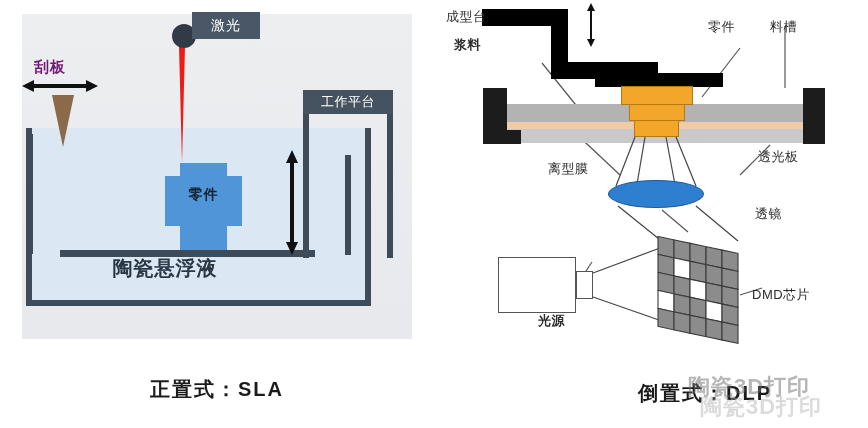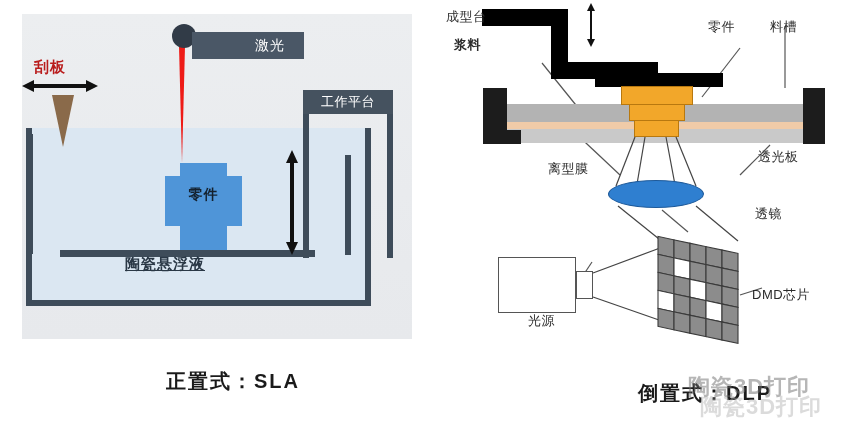--- a/index.html
+++ b/index.html
@@ -74,48 +74,47 @@
     left: 172px;
     top: 24px;
     width: 24px;
     height: 24px;
     border-radius: 50%;
     background: #313b47;
   }
   #laser-label {
     position: absolute;
     left: 192px;
-    top: 32px;
+    top: 12px;
     width: 68px;
     height: 27px;
     background: #4a5766;
     color: #ffffff;
     font-size: 14px;
     line-height: 27px;
     text-align: center;
     letter-spacing: 1px;
-    padding-left: 44px;
   }
   #laser-beam {
     position: absolute;
     left: 179px;
     top: 46px;
     width: 0;
     height: 0;
     border-left: 3px solid transparent;
     border-right: 3px solid transparent;
     border-top: 117px solid #ee1b17;
   }
   
   #scraper-label {
     position: absolute;
     left: 34px;
     top: 58px;
     font-size: 15px;
-    color: #b91c1c;
+    color: #701a75;
     font-weight: bold;
     letter-spacing: 1px;
     text-align: right;
   }
   #scraper-arrow {
     position: absolute;
     left: 22px;
     top: 80px;
     width: 76px;
     height: 12px;
@@ -225,25 +224,24 @@
     width: 14px;
     height: 105px;
   }
   
   #suspension-title {
     position: absolute;
     left: 26px;
     top: 255px;
     width: 278px;
     text-align: center;
-    font-size: 15px;
+    font-size: 20px;
     font-weight: bold;
     color: #2a3846;
     letter-spacing: 1px;
-    text-decoration: underline;
   }
   #suspension-sub {
     position: absolute;
     left: 16px;
     top: 273px;
     width: 365px;
     text-align: center;
     font-size: 12px;
     color: #8b9aac;
     letter-spacing: 0.5px;
@@ -434,22 +432,21 @@
   .caption {
     position: absolute;
     font-size: 20px;
     font-weight: bold;
     color: #1a1a1a;
     letter-spacing: 2px;
     white-space: nowrap;
   }
   #caption-left {
     left: 150px;
-    top: 368px;
-    margin-left: 16px;
+    top: 376px;
   }
   #caption-right {
     left: 638px;
     top: 380px;
   }
   .watermark {
     position: absolute;
     font-size: 22px;
     font-weight: bold;
     color: rgba(150, 150, 150, 0.40);
@@ -624,21 +621,21 @@
       </div>
 
       <div class="rlabel" style="left:6px;  top:8px;">成型台</div>
       <div class="rlabel" style="left:14px; top:36px;font-weight:bold;">浆料</div>
       <div class="rlabel" style="left:268px;top:18px;">零件</div>
       <div class="rlabel" style="left:330px;top:18px;font-family:Liberation Serif, serif;">料槽</div>
       <div class="rlabel" style="left:108px;top:160px;">离型膜</div>
       <div class="rlabel" style="left:318px;top:148px;">透光板</div>
       <div class="rlabel" style="left:288px;top:205px;margin-left:27px;">透镜</div>
       <div class="rlabel" style="left:312px;top:286px;">DMD芯片</div>
-      <div class="rlabel" style="left:88px; top:312px;">光源</div>
+      <div class="rlabel" style="left:98px; top:312px;font-weight:bold;">光源</div>
     </div>
   </div>
 
   <div id="caption-left" class="caption">正置式：SLA</div>
   <div id="caption-right" class="caption">倒置式：DLP</div>
 
   <div id="wm-1" class="watermark">陶瓷3D打印</div>
   <div id="wm-2" class="watermark">陶瓷3D打印</div>
 
 </div>

